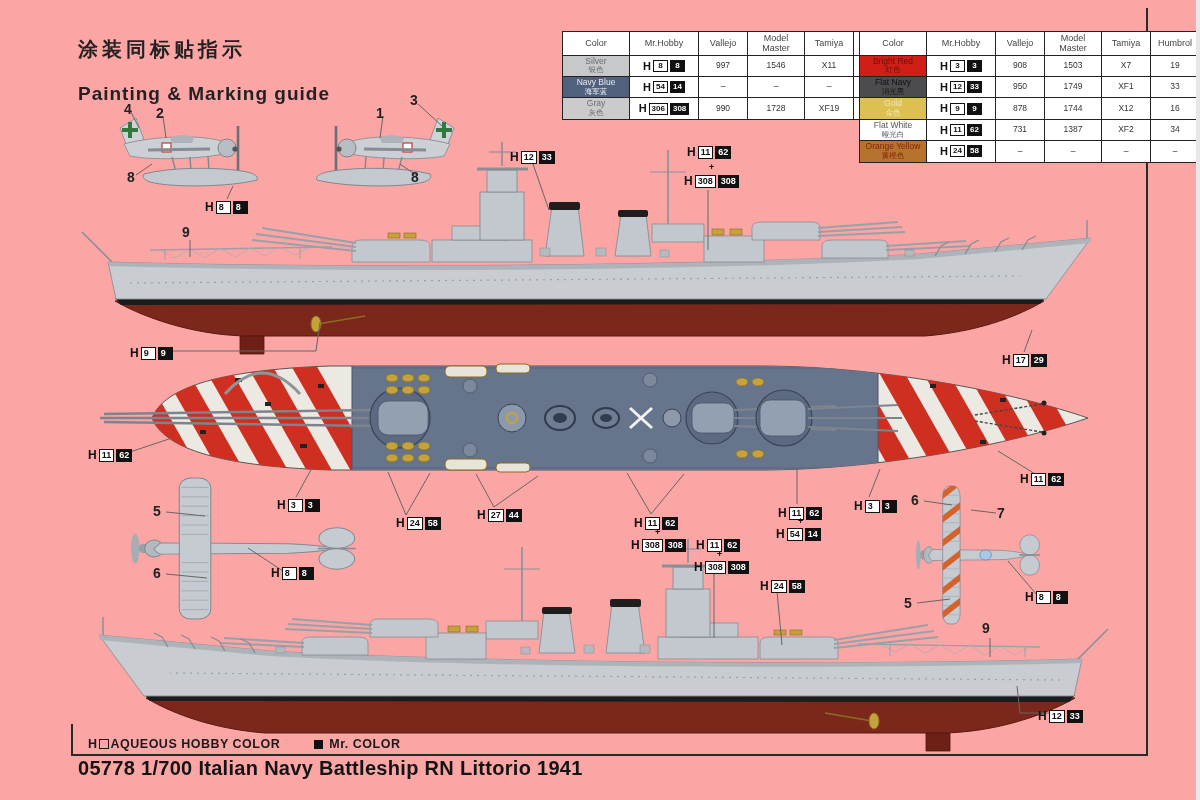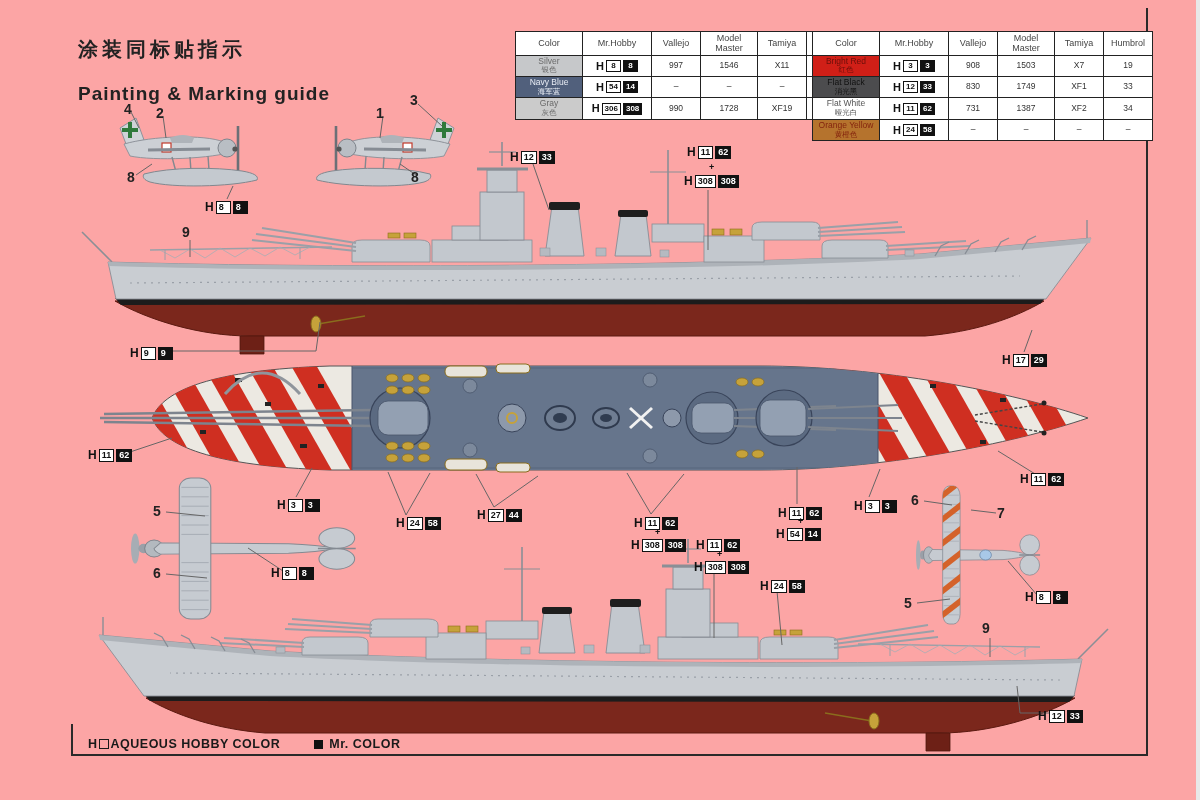--- a/index.html
+++ b/index.html
@@ -3,21 +3,21 @@
 <meta charset="utf-8">
 <style>
   html,body{margin:0;padding:0;background:#e8e8e8;}
   #page{position:relative;width:1196px;height:800px;background:#fca5a5;overflow:hidden;
         font-family:"Liberation Sans",sans-serif;}
   
   #hdr{position:absolute;left:78px;top:36px;color:#222;}
   #hdr .cn{font-size:20px;font-weight:bold;letter-spacing:4px;}
   #hdr .en{font-size:19px;font-weight:bold;margin-top:20px;letter-spacing:1px;}
   
-  table.paint{position:absolute;border-collapse:collapse;table-layout:fixed;background:#fff;}
+  table.paint{position:absolute;border-collapse:collapse;table-layout:fixed;background:#fff;margin-left:47px;}
   #tbl-left{left:515px;top:31px;width:292px;}
   #tbl-right{left:812px;top:31px;width:330px;}
   table.paint th,table.paint td{border:1px solid #222;font-size:8.5px;text-align:center;
         padding:1px 2px;line-height:1.15;color:#333;height:17px;}
   table.paint th{font-size:9px;font-weight:normal;color:#444;height:20px;}
   td.cname{font-size:8px;line-height:1.1;}
   td.cname .en{display:block;}
   td.cname .cn{display:block;font-size:7.5px;}
   .hobbycell{display:flex;align-items:center;justify-content:center;gap:2px;}
   .hobbycell .H{font-weight:bold;font-size:11px;color:#111;}
@@ -147,34 +147,51 @@
     <span class="bxb">3</span>
             </span>
           </td>
        <td>908</td>
        <td>1503</td>
        <td>X7</td>
        <td>19</td>
         </tr>
         <tr>
           <td class="cname" style="background:#4c4c4e;color:#111111">
-         <span class="en">Flat Black</span>
+         <span class="en">Flat Navy</span>
             <span class="cn">消光黑</span>
           </td>
        <td>
             <span class="hobbycell">
     <span class="H">H</span>
     <span class="bxw">12</span>
     <span class="bxb">33</span>
             </span>
           </td>
-       <td>830</td>
+       <td>950</td>
        <td>1749</td>
        <td>XF1</td>
        <td>33</td>
+        </tr>
+        <tr>
+          <td class="cname" style="background:#dcc052;color:#f2e9b8">
+         <span class="en">Gold</span>
+            <span class="cn">金色</span>
+          </td>
+       <td>
+            <span class="hobbycell">
+    <span class="H">H</span>
+    <span class="bxw">9</span>
+    <span class="bxb">9</span>
+            </span>
+          </td>
+       <td>878</td>
+       <td>1744</td>
+       <td>X12</td>
+       <td>16</td>
         </tr>
         <tr>
           <td class="cname" style="background:#ffffff;color:#555555">
          <span class="en">Flat White</span>
             <span class="cn">哑光白</span>
           </td>
        <td>
             <span class="hobbycell">
     <span class="H">H</span>
     <span class="bxw">11</span>
@@ -636,13 +653,14 @@
 
   <div id="legend">
     <span>H</span>
       <span class="hbox"></span>
     <span>AQUEOUS HOBBY COLOR</span>
     <span class="gap"></span>
     <span class="sq"></span>
     <span>Mr. COLOR</span>
   </div>
 
+  <div id="footer-title">05778 1/700 Italian Navy Battleship RN Littorio 1941</div>
 </div>
 
 </body></html>

